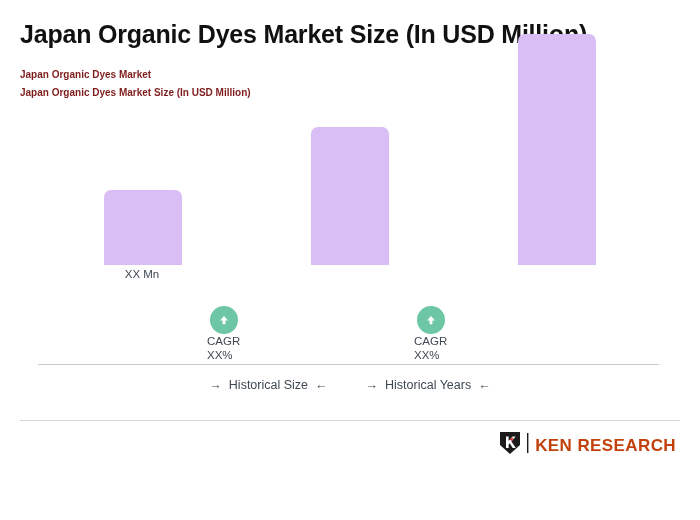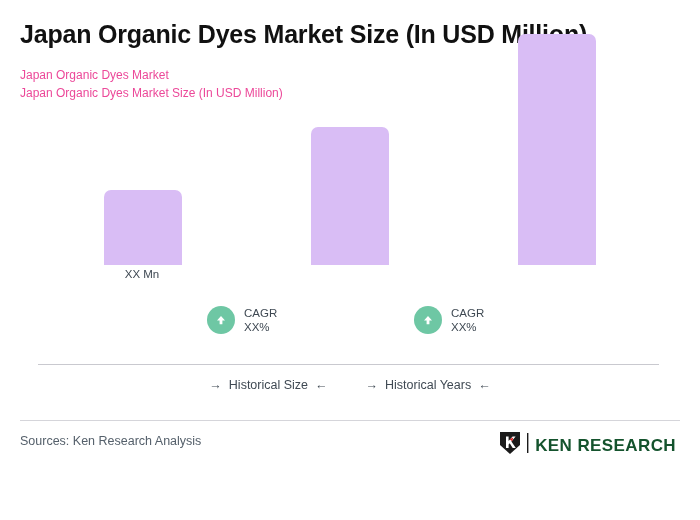--- a/index.html
+++ b/index.html
@@ -32,23 +32,24 @@
     letter-spacing: -0.2px;
     white-space: nowrap;
   }
   .subtitle-block {
     position: absolute;
     left: 20px;
     top: 66px;
     line-height: 18px;
   }
   .subtitle {
-    font-size: 12px;
-    color: #ec4899;
-    white-space: nowrap;
+    font-size: 10px;
+    color: #7f1d1d;
+    white-space: nowrap;
+    font-weight: bold;
   }
 
   
   .plot {
     position: absolute;
     left: 0;
     top: 0;
     width: 620px;
     height: 420px;
   }
@@ -74,21 +75,21 @@
     font-size: 11.5px;
     line-height: 14px;
     color: #3f4953;
   }
 
   
   .cagr {
     position: absolute;
     display: flex;
     align-items: center;
-    gap: 9px;
+    flex-direction: column;
   }
   .cagr-circle {
     width: 28px;
     height: 28px;
     border-radius: 50%;
     background: #6ec7a4;
     display: flex;
     align-items: center;
     justify-content: center;
     flex: 0 0 auto;
@@ -146,21 +147,21 @@
     right: 24px;
     top: 431px;
     display: flex;
     align-items: center;
     gap: 5px;
   }
   .logo-word {
     font-size: 17px;
     font-weight: bold;
     letter-spacing: 0.4px;
-    color: #14532d;
+    color: #c2410c;
     line-height: 1;
     white-space: nowrap;
   }
 </style>
 </head>
 <body>
 
 <div class="page">
 
   <div class="title">Japan Organic Dyes Market Size (In USD Million)</div>
@@ -224,21 +225,20 @@
       <div class="year-group">
         <span class="arrow-glyph">→</span>
         <span>Historical Years</span>
         <span class="arrow-glyph">←</span>
       </div>
     </div>
 
   </div>
 
   <div class="divider"></div>
-  <div class="sources">Sources: Ken Research Analysis</div>
 
   <div class="logo">
     <span>
       <svg width="22" height="24" viewBox="0 0 22 24" aria-hidden="true">
         <path d="M1 1 L21 1 L21 14 L11 23 L1 14 Z" fill="#1b1b1b"></path>
         <path d="M7 5.5 L9.6 5.5 L9.6 10 L13.6 5.5 L16.6 5.5 L12.4 10.4 L16.8 17 L13.7 17 L10.7 12.3 L9.6 13.5 L9.6 17 L7 17 Z" fill="#ffffff"></path>
         <path d="M10.6 8.2 L14.2 6.6 L13.2 10.2 Z" fill="#e02020"></path>
       </svg>
     </span>
     <span>

